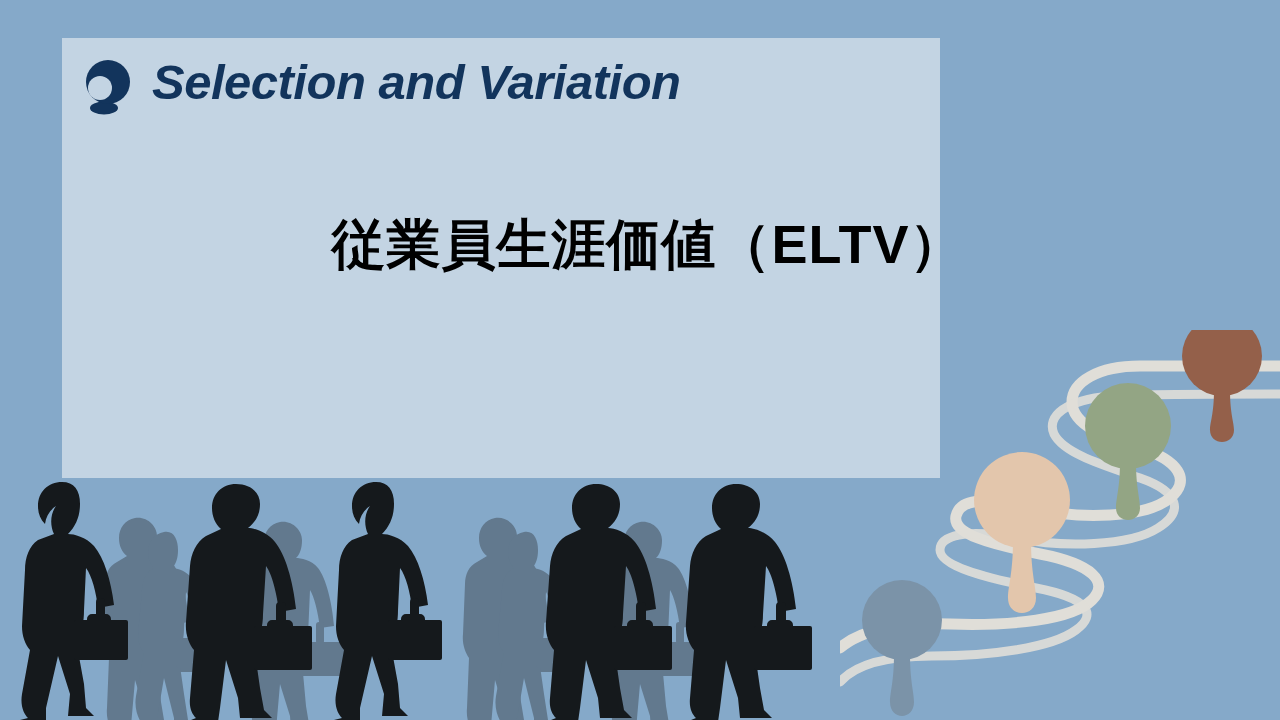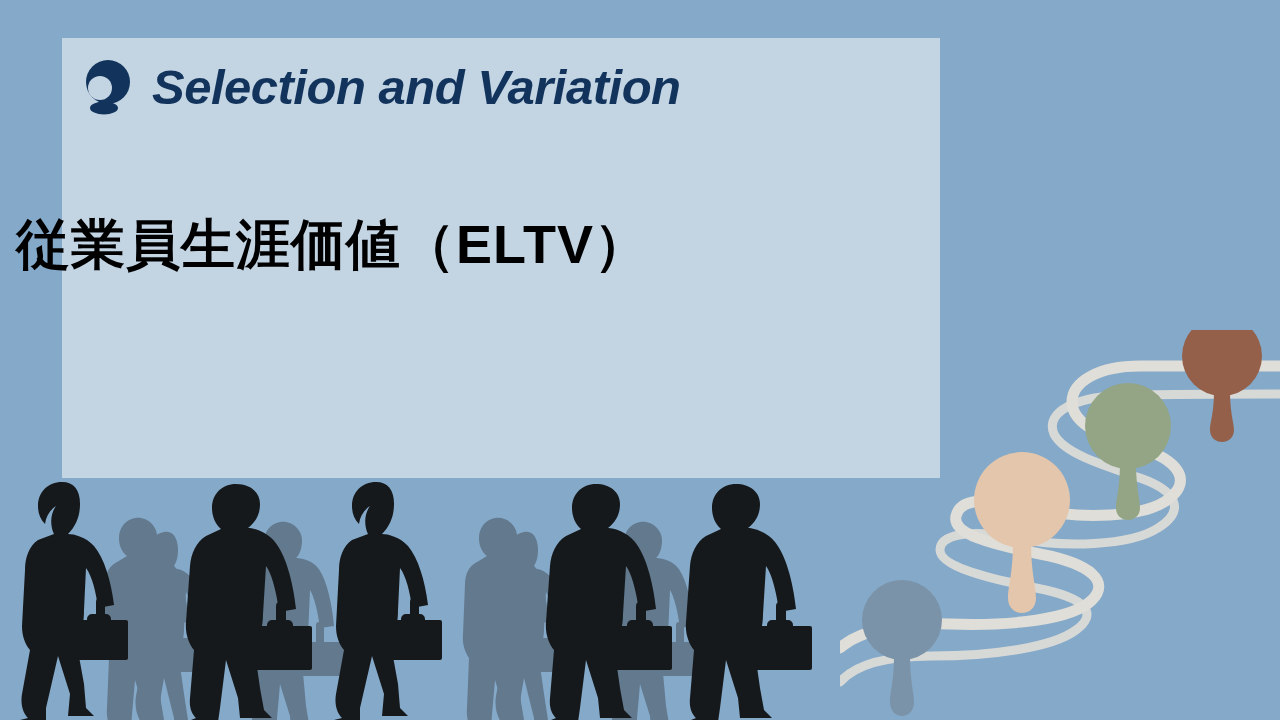--- a/index.html
+++ b/index.html
@@ -44,21 +44,21 @@
     top: 38px;
     width: 878px;
     height: 440px;
     background: #c3d4e3;
   }
   #logo-row {
     position: absolute;
     left: 78px;
     top: 58px;
     display: flex;
-    align-items: center;
+    align-items: flex-start;
     gap: 16px;
   }
   #logo-mark {
     width: 58px;
     height: 58px;
     flex: 0 0 auto;
   }
   #logo-text {
     font-size: 49px;
     font-weight: bold;
@@ -66,21 +66,21 @@
     color: #12345c;
     letter-spacing: -0.5px;
     white-space: nowrap;
     line-height: 1;
   }
   #title-block {
     position: absolute;
     left: 16px;
     right: 0;
     top: 205px;
-    text-align: left;
+    text-align: center;
     color: #000000;
   }
   .title-line {
     font-size: 54px;
     font-weight: bold;
     line-height: 1.45;
     letter-spacing: 1px;
     white-space: nowrap;
   }
 </style>

